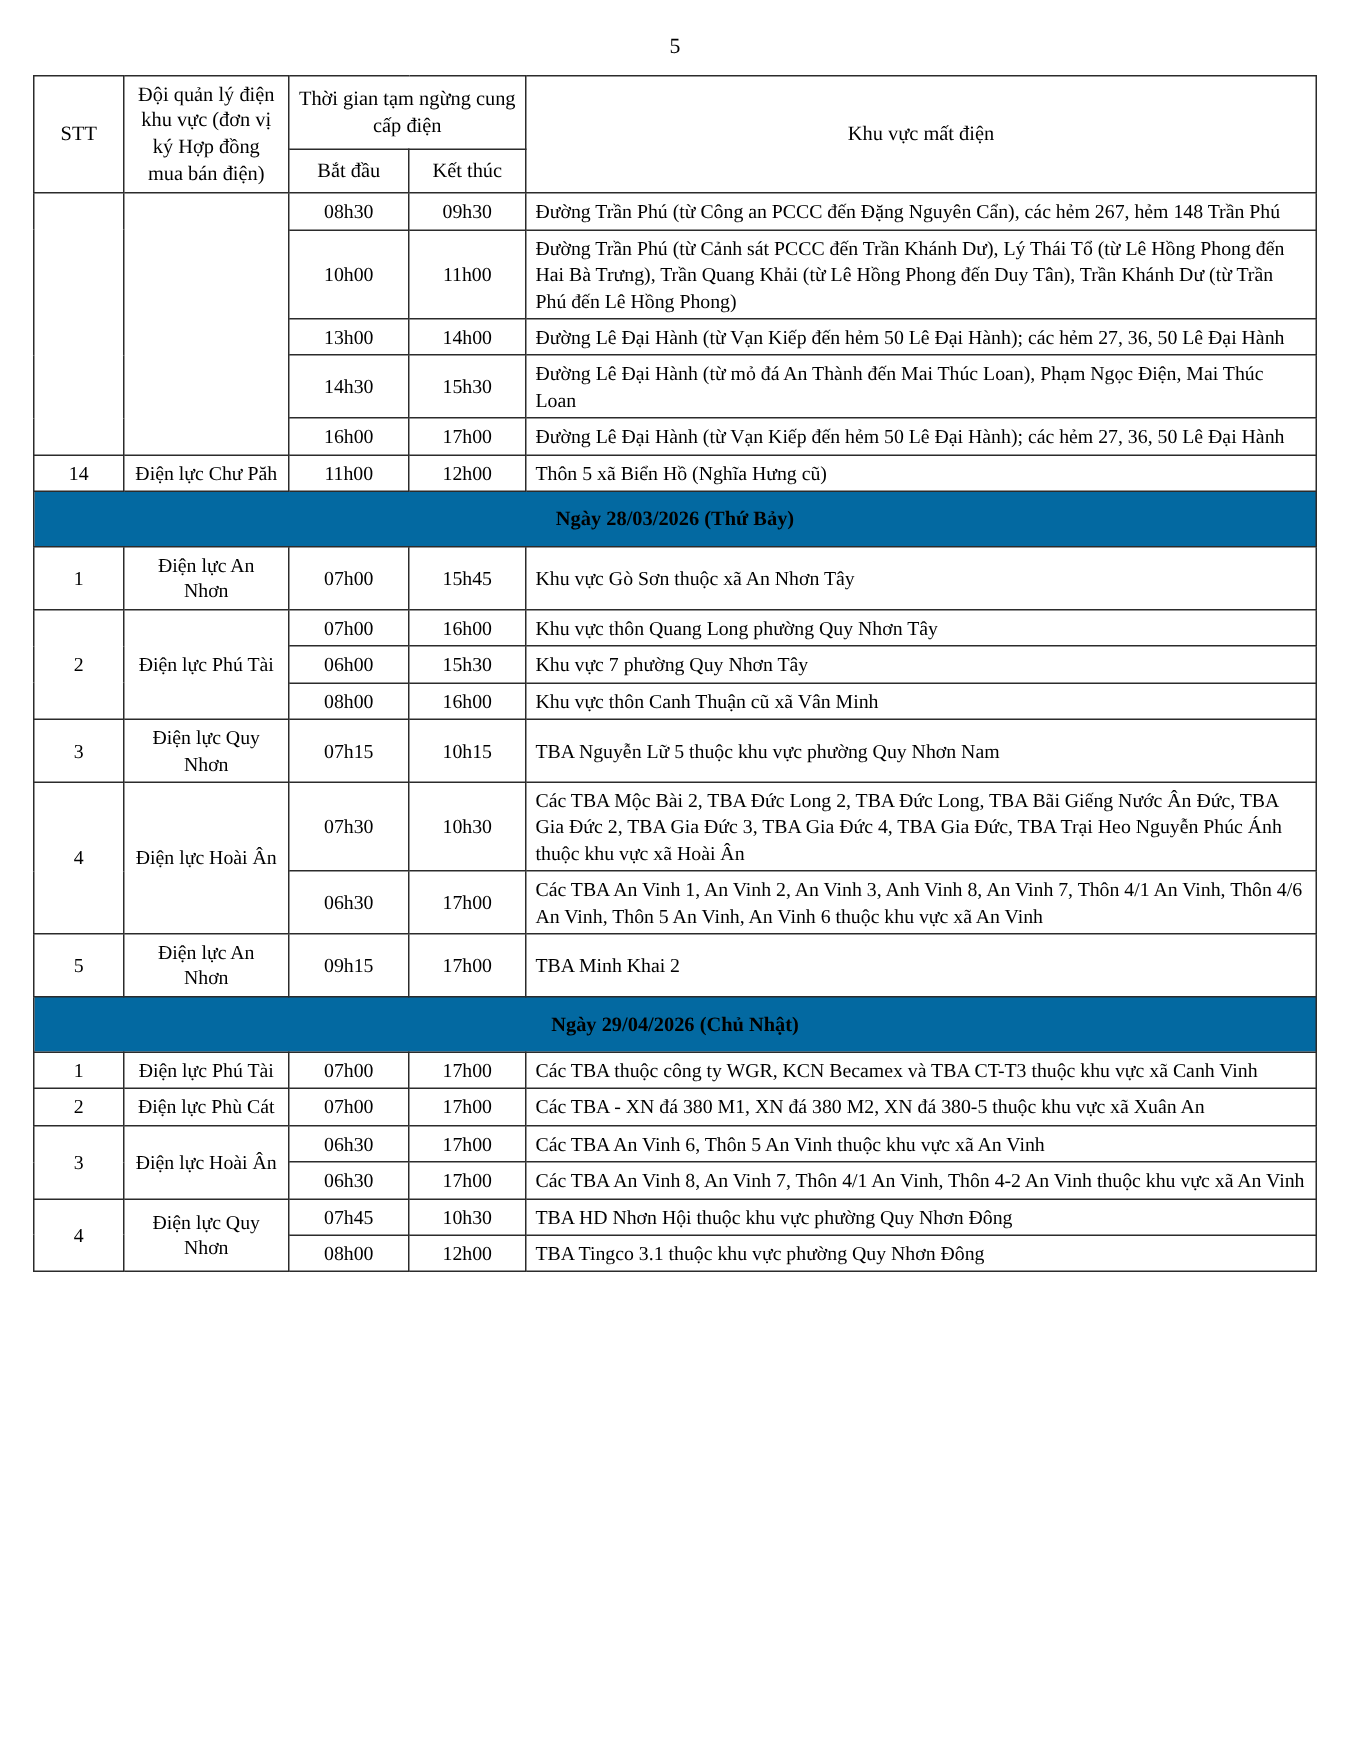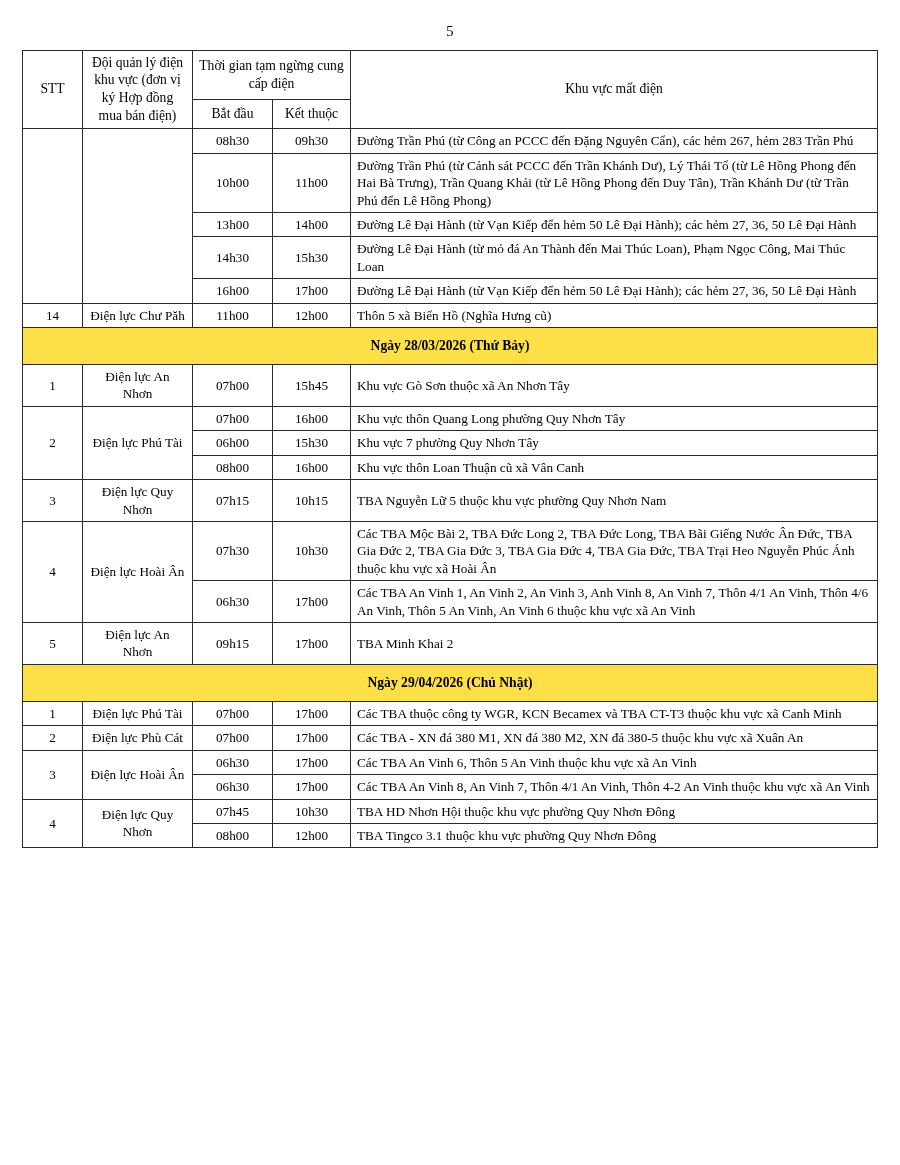--- a/index.html
+++ b/index.html
@@ -62,21 +62,21 @@
     text-align: center;
   }
   td.area {
     text-align: left;
     padding-left: 7px;
     padding-right: 5px;
   }
   td.unit { padding-left: 3px; padding-right: 3px; }
 
   tr.day-banner td {
-    background: #fde047;
+    background: #0369a1;
     text-align: center;
     font-weight: bold;
     font-size: 13.6px;
     padding: 9px 4px;
   }
 </style>
 </head>
 <body>
 
 <div class="page">
@@ -93,45 +93,45 @@
     </colgroup>
     <thead>
       <tr>
         <th class="hdr" rowspan="2">STT</th>
         <th class="hdr" rowspan="2">Đội quản lý điện khu vực (đơn vị ký Hợp đồng mua bán điện)</th>
         <th class="hdr" colspan="2">Thời gian tạm ngừng cung cấp điện</th>
         <th class="hdr" rowspan="2">Khu vực mất điện</th>
       </tr>
       <tr>
         <th class="hdr">Bắt đầu</th>
-        <th class="hdr">Kết thuộc</th>
+        <th class="hdr">Kết thúc</th>
       </tr>
     </thead>
     <tbody id="tbody">
         <tr>
           <td class="stt" rowspan="5"></td>
           <td class="unit" rowspan="5"></td>
           <td class="start">08h30</td>
           <td class="end">09h30</td>
-          <td class="area">Đường Trần Phú (từ Công an PCCC đến Đặng Nguyên Cẩn), các hẻm 267, hẻm 283 Trần Phú</td>
+          <td class="area">Đường Trần Phú (từ Công an PCCC đến Đặng Nguyên Cẩn), các hẻm 267, hẻm 148 Trần Phú</td>
         </tr>
         <tr>
           <td class="start">10h00</td>
           <td class="end">11h00</td>
           <td class="area">Đường Trần Phú (từ Cảnh sát PCCC đến Trần Khánh Dư), Lý Thái Tổ (từ Lê Hồng Phong đến Hai Bà Trưng), Trần Quang Khải (từ Lê Hồng Phong đến Duy Tân), Trần Khánh Dư (từ Trần Phú đến Lê Hồng Phong)</td>
         </tr>
         <tr>
           <td class="start">13h00</td>
           <td class="end">14h00</td>
           <td class="area">Đường Lê Đại Hành (từ Vạn Kiếp đến hẻm 50 Lê Đại Hành); các hẻm 27, 36, 50 Lê Đại Hành</td>
         </tr>
         <tr>
           <td class="start">14h30</td>
           <td class="end">15h30</td>
-          <td class="area">Đường Lê Đại Hành (từ mỏ đá An Thành đến Mai Thúc Loan), Phạm Ngọc Công, Mai Thúc Loan</td>
+          <td class="area">Đường Lê Đại Hành (từ mỏ đá An Thành đến Mai Thúc Loan), Phạm Ngọc Điện, Mai Thúc Loan</td>
         </tr>
         <tr>
           <td class="start">16h00</td>
           <td class="end">17h00</td>
           <td class="area">Đường Lê Đại Hành (từ Vạn Kiếp đến hẻm 50 Lê Đại Hành); các hẻm 27, 36, 50 Lê Đại Hành</td>
         </tr>
         <tr>
           <td class="stt" rowspan="1">14</td>
           <td class="unit" rowspan="1">Điện lực Chư Păh</td>
           <td class="start">11h00</td>
@@ -156,21 +156,21 @@
           <td class="area">Khu vực thôn Quang Long phường Quy Nhơn Tây</td>
         </tr>
         <tr>
           <td class="start">06h00</td>
           <td class="end">15h30</td>
           <td class="area">Khu vực 7 phường Quy Nhơn Tây</td>
         </tr>
         <tr>
           <td class="start">08h00</td>
           <td class="end">16h00</td>
-          <td class="area">Khu vực thôn Loan Thuận cũ xã Vân Canh</td>
+          <td class="area">Khu vực thôn Canh Thuận cũ xã Vân Minh</td>
         </tr>
         <tr>
           <td class="stt" rowspan="1">3</td>
           <td class="unit" rowspan="1">Điện lực Quy Nhơn</td>
           <td class="start">07h15</td>
           <td class="end">10h15</td>
           <td class="area">TBA Nguyễn Lữ 5 thuộc khu vực phường Quy Nhơn Nam</td>
         </tr>
         <tr>
           <td class="stt" rowspan="2">4</td>
@@ -192,21 +192,21 @@
           <td class="area">TBA Minh Khai 2</td>
         </tr>
         <tr class="day-banner">
           <td colspan="5">Ngày 29/04/2026 (Chủ Nhật)</td>
         </tr>
         <tr>
           <td class="stt" rowspan="1">1</td>
           <td class="unit" rowspan="1">Điện lực Phú Tài</td>
           <td class="start">07h00</td>
           <td class="end">17h00</td>
-          <td class="area">Các TBA thuộc công ty WGR, KCN Becamex và TBA CT-T3 thuộc khu vực xã Canh Minh</td>
+          <td class="area">Các TBA thuộc công ty WGR, KCN Becamex và TBA CT-T3 thuộc khu vực xã Canh Vinh</td>
         </tr>
         <tr>
           <td class="stt" rowspan="1">2</td>
           <td class="unit" rowspan="1">Điện lực Phù Cát</td>
           <td class="start">07h00</td>
           <td class="end">17h00</td>
           <td class="area">Các TBA - XN đá 380 M1, XN đá 380 M2, XN đá 380-5 thuộc khu vực xã Xuân An</td>
         </tr>
         <tr>
           <td class="stt" rowspan="2">3</td>

